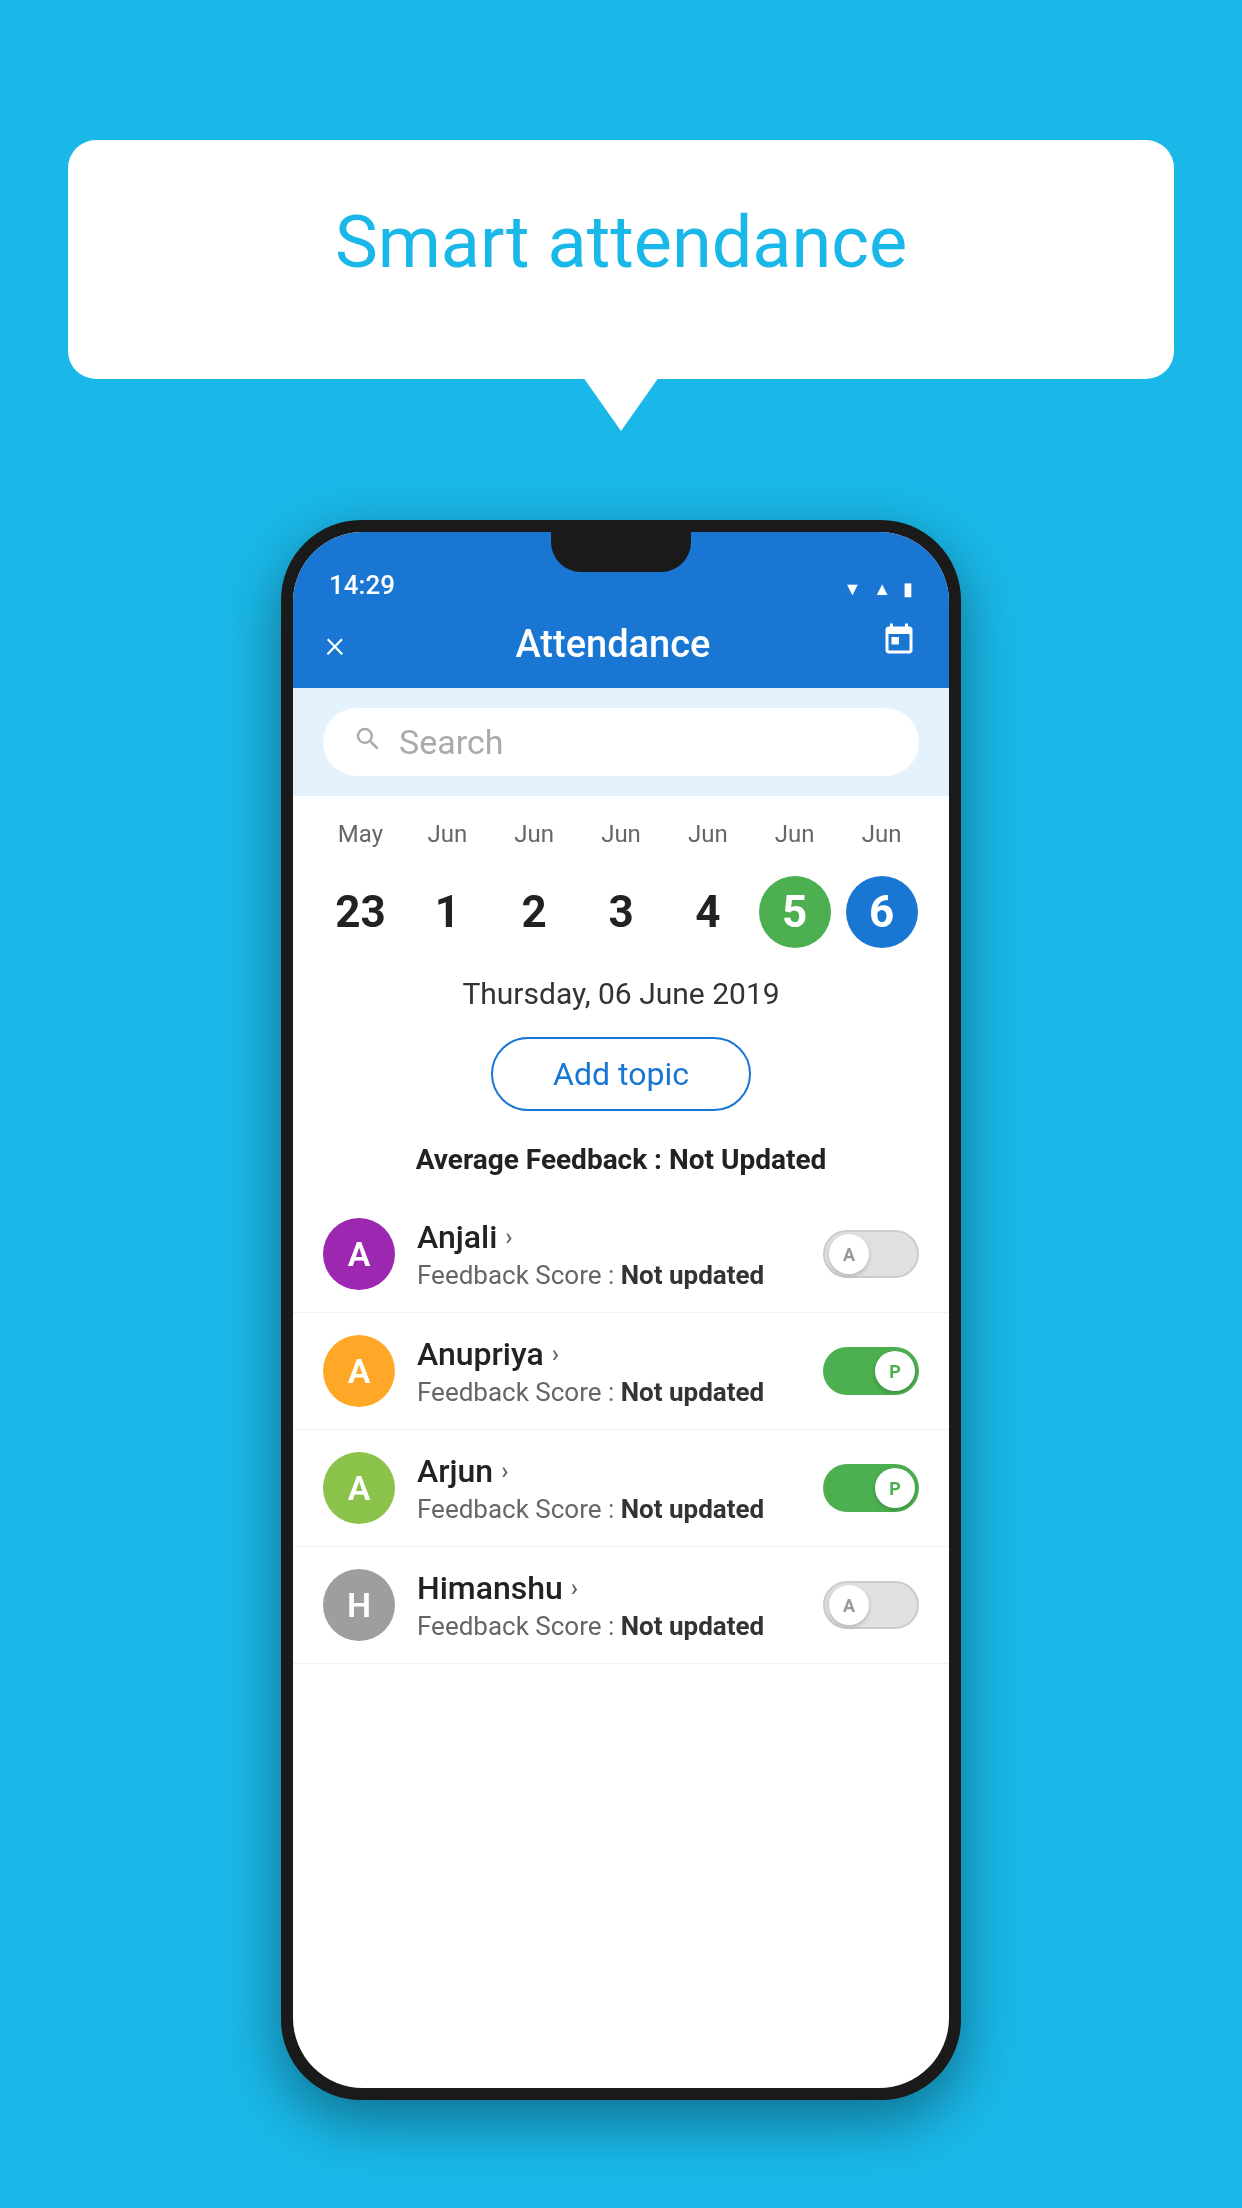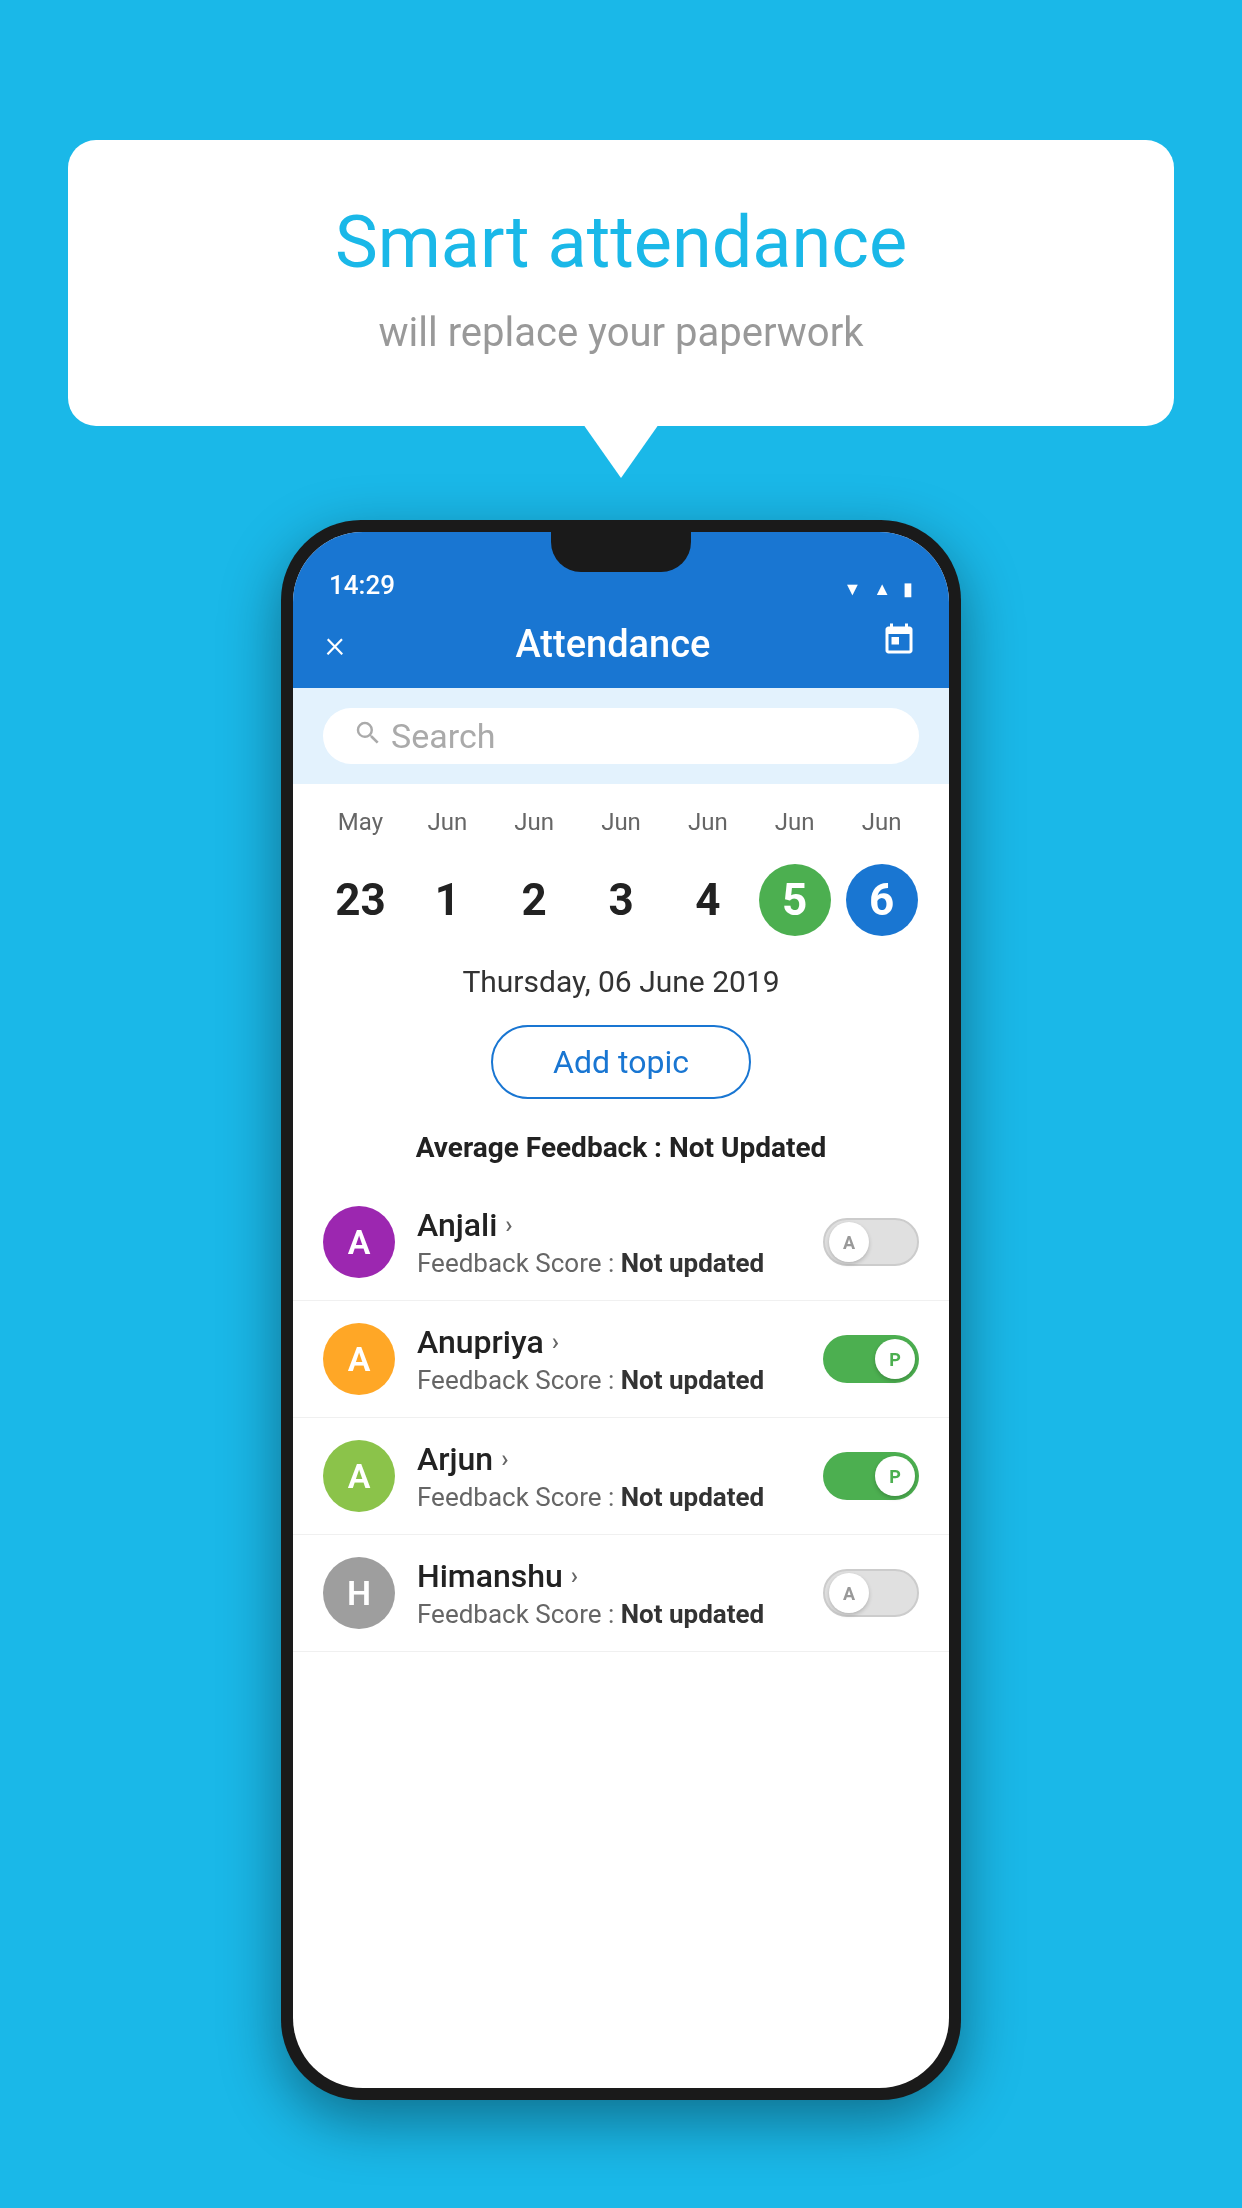--- a/index.html
+++ b/index.html
@@ -147,25 +147,25 @@
 
     
     .search-container {
       padding: 20px 30px;
       background: #e3f2fd;
     }
 
     .search-bar {
       background: white;
       border-radius: 40px;
-      height: 56px;
+      height: 68px;
       display: flex;
       align-items: center;
       padding: 0 30px;
-      gap: 8px;
+      gap: 16px;
     }
 
     .search-icon-svg {
       color: #999;
       font-size: 30px;
     }
 
     .search-text {
       font-size: 34px;
       color: #aaa;
@@ -360,21 +360,20 @@
     .wifi-icon::before { content: '▼'; font-size: 18px; }
     .signal-icon::before { content: '▲'; font-size: 18px; }
     .battery-icon::before { content: '▮'; font-size: 18px; }
   </style>
 </head>
 <body>
 
 <div class="speech-bubble-container">
   <div class="speech-bubble">
     <div class="bubble-title">Smart attendance</div>
-    <div class="bubble-subtitle">will replace your paperwork</div>
   </div>
 </div>
 
 <div class="phone-frame">
   <div class="phone-inner">
 
     <div class="status-bar">
       <div class="notch"></div>
       <span class="status-time">14:29</span>
       <div class="status-icons">

